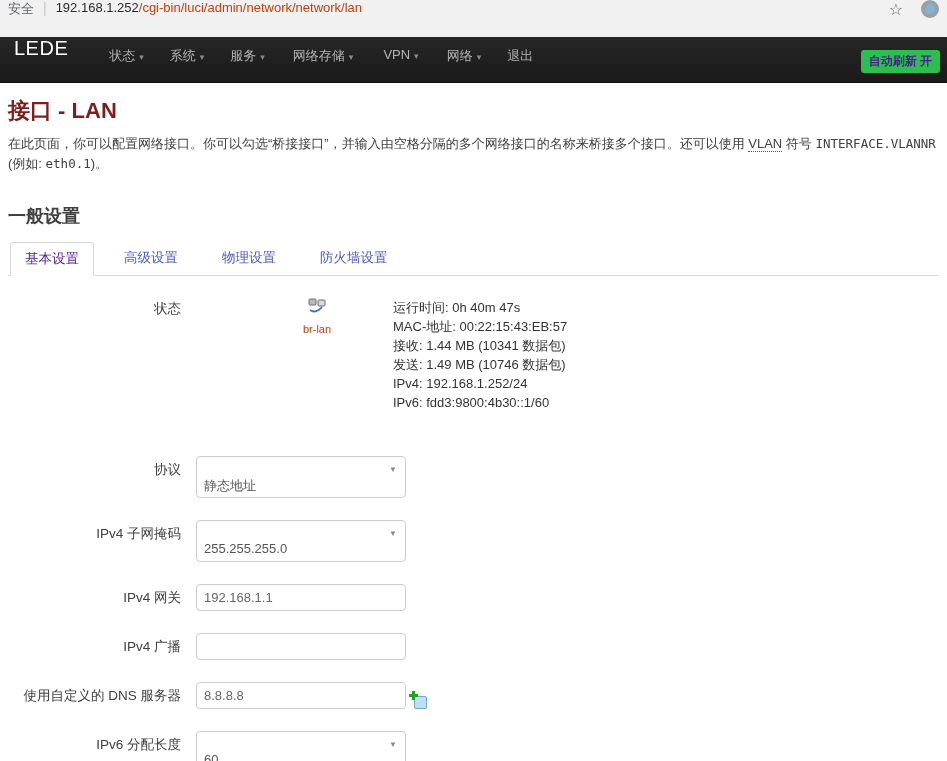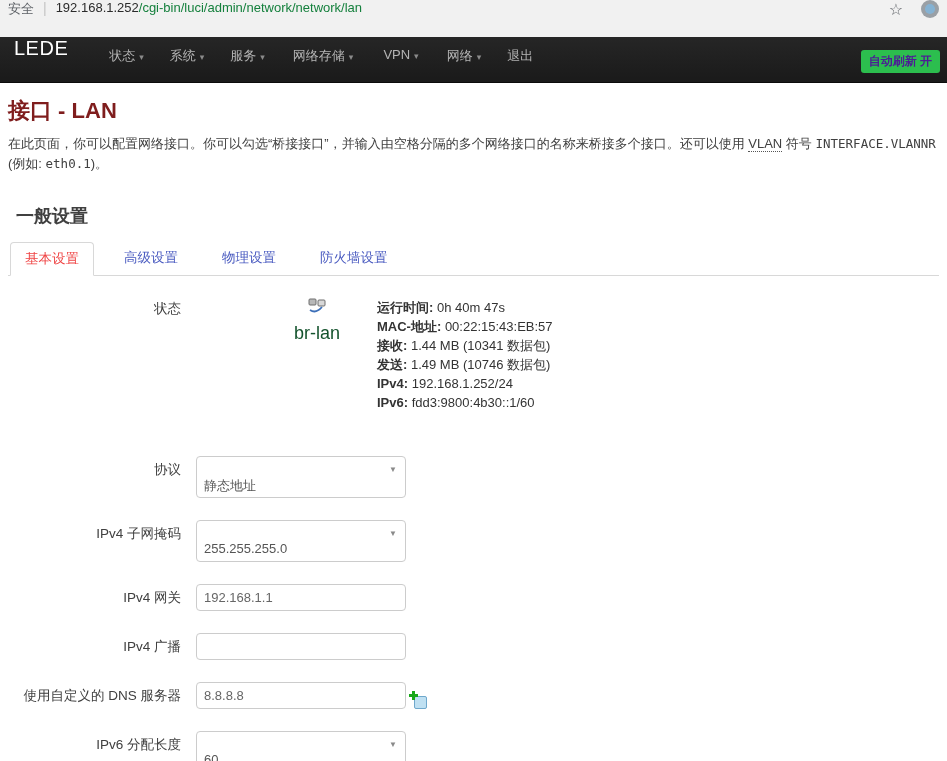--- a/index.html
+++ b/index.html
@@ -4,63 +4,63 @@
 <style>
   * { margin:0; padding:0; box-sizing:border-box; }
   html,body { width:947px; height:761px; background:#fff; font-family:"Liberation Sans", sans-serif; }
 
   
   .addr-bar { height:37px; background:#f1f1f1; display:flex; padding:0 8px; }
   .secure-label { font-size:13px; color:#5f6368; }
   .addr-sep { color:#c4c4c4; margin:0 9px; font-size:14px; }
   .url { font-size:13px; flex:1; white-space:nowrap; overflow:hidden; }
   .url .host { color:#2b2b2b; }
-  .url .path { color:#15803d; }
+  .url .path { color:#c2410c; }
   .star { font-size:16px; color:#5f6368; margin-right:18px; cursor:pointer; }
   .avatar { width:18px; height:18px; border-radius:50%; background:#9aa0a6; display:flex; align-items:center; justify-content:center; }
   .avatar-inner { width:10px; height:10px; border-radius:50%; background:#85b2d3; }
 
   
   .navbar { height:46px; background:linear-gradient(#262626,#1a1a1a); border-bottom:1px solid #0c0c0c;
             display:flex; align-items:flex-start; padding:0 10px; position:relative; }
   .brand { color:#fff; font-size:20px; letter-spacing:0.5px; margin:0 28px 0 4px; }
   .nav-item { color:#b4b4b4; font-size:13px; padding:10px 13px; cursor:pointer; white-space:nowrap; }
   .nav-item .caret { font-size:9px; color:#8a8a8a; margin-left:4px; }
   .nav-item.wide { padding:10px 15px; }
   .auto-refresh { position:absolute; right:7px; top:13px; background:#2cbe4e; color:#4c1d95; font-size:12px;
                   font-weight:bold; padding:3px 8px; border-radius:3px; cursor:pointer; }
 
   
   .content { padding:9px 8px 0 8px; color:#404040; }
   h1 { font-size:22px; font-weight:bold; color:#7f1d1d; margin:4px 0 8px 0; }
   .desc { font-size:13px; line-height:20px; color:#404040; max-width:935px; }
   .desc abbr { border-bottom:1px dotted #555; }
   .mono { font-family:"DejaVu Sans Mono", monospace; font-size:12.5px;text-align:right; }
-  h2 { font-size:18px; font-weight:bold; color:#404040; margin:30px 0 12px 8px; }
+  h2 { font-size:18px; font-weight:bold; color:#404040; margin:30px 0 12px 0; }
 
   
   .tabs { display:flex; border-bottom:1px solid #d8d8d8; margin-top:14px; padding-left:2px; }
   .tab { font-size:13.5px; padding:7px 14px; margin-bottom:-1px; cursor:pointer; }
   .tab.active { border:1px solid #d8d8d8; border-bottom:1px solid #fff; border-radius:4px 4px 0 0;
-                color:#ef4444; background:#fff; }
+                color:#4c1d95; background:#fff; }
   .tab.link { color:#4a5bc0; margin-left:16px; }
 
   
   .form { margin-top:22px; }
   .form-row { display:flex; margin-bottom:22px; }
   .form-label { width:188px; min-width:188px; text-align:right; padding-right:15px; font-size:13.5px;
                 color:#404040; padding-top:5px; }
   .row-status { margin-bottom:44px; }
   .row-status .form-label { padding-top:2px; }
 
   .status-field { display:flex; }
   .status-icon-block { margin-left:95px; width:52px; text-align:center; }
-  .status-icon-block .dev-name { font-size:18px; color:#14532d; margin-top:6px; }
+  .status-icon-block .dev-name { font-size:11px; color:#c2410c; margin-top:6px; }
   .status-info { margin-left:34px; font-size:13px; line-height:19px; color:#333; }
-  .status-info b { font-weight:bold; }
+  .status-info b { font-weight:normal;margin-left:16px; }
 
   .text-input { width:210px; height:27px; border:1px solid #ccc; border-radius:4px; padding:4px 7px;
                 font-size:13px; color:#666; font-family:"Liberation Sans", sans-serif; background:#fff; outline:none; }
   .select { width:210px; height:27px; border:1px solid #ccc; border-radius:4px; padding:20px 7px;
             font-size:13px; color:#555; background:#fff; position:relative; cursor:pointer; }
   .select .sel-caret { position:absolute; right:8px; top:8px; font-size:8px; color:#8a8a8a; }
 
   .dns-wrap { display:flex; align-items:flex-end; }
   .add-btn { margin-left:3px; margin-top:-2px; cursor:pointer; width:18px; height:18px; position:relative; display:inline-block; }
   .add-page { position:absolute; right:0; bottom:0; width:13px; height:13px; background:#bfe0f2; border:1px solid #6fa8cc; border-radius:2px; }

